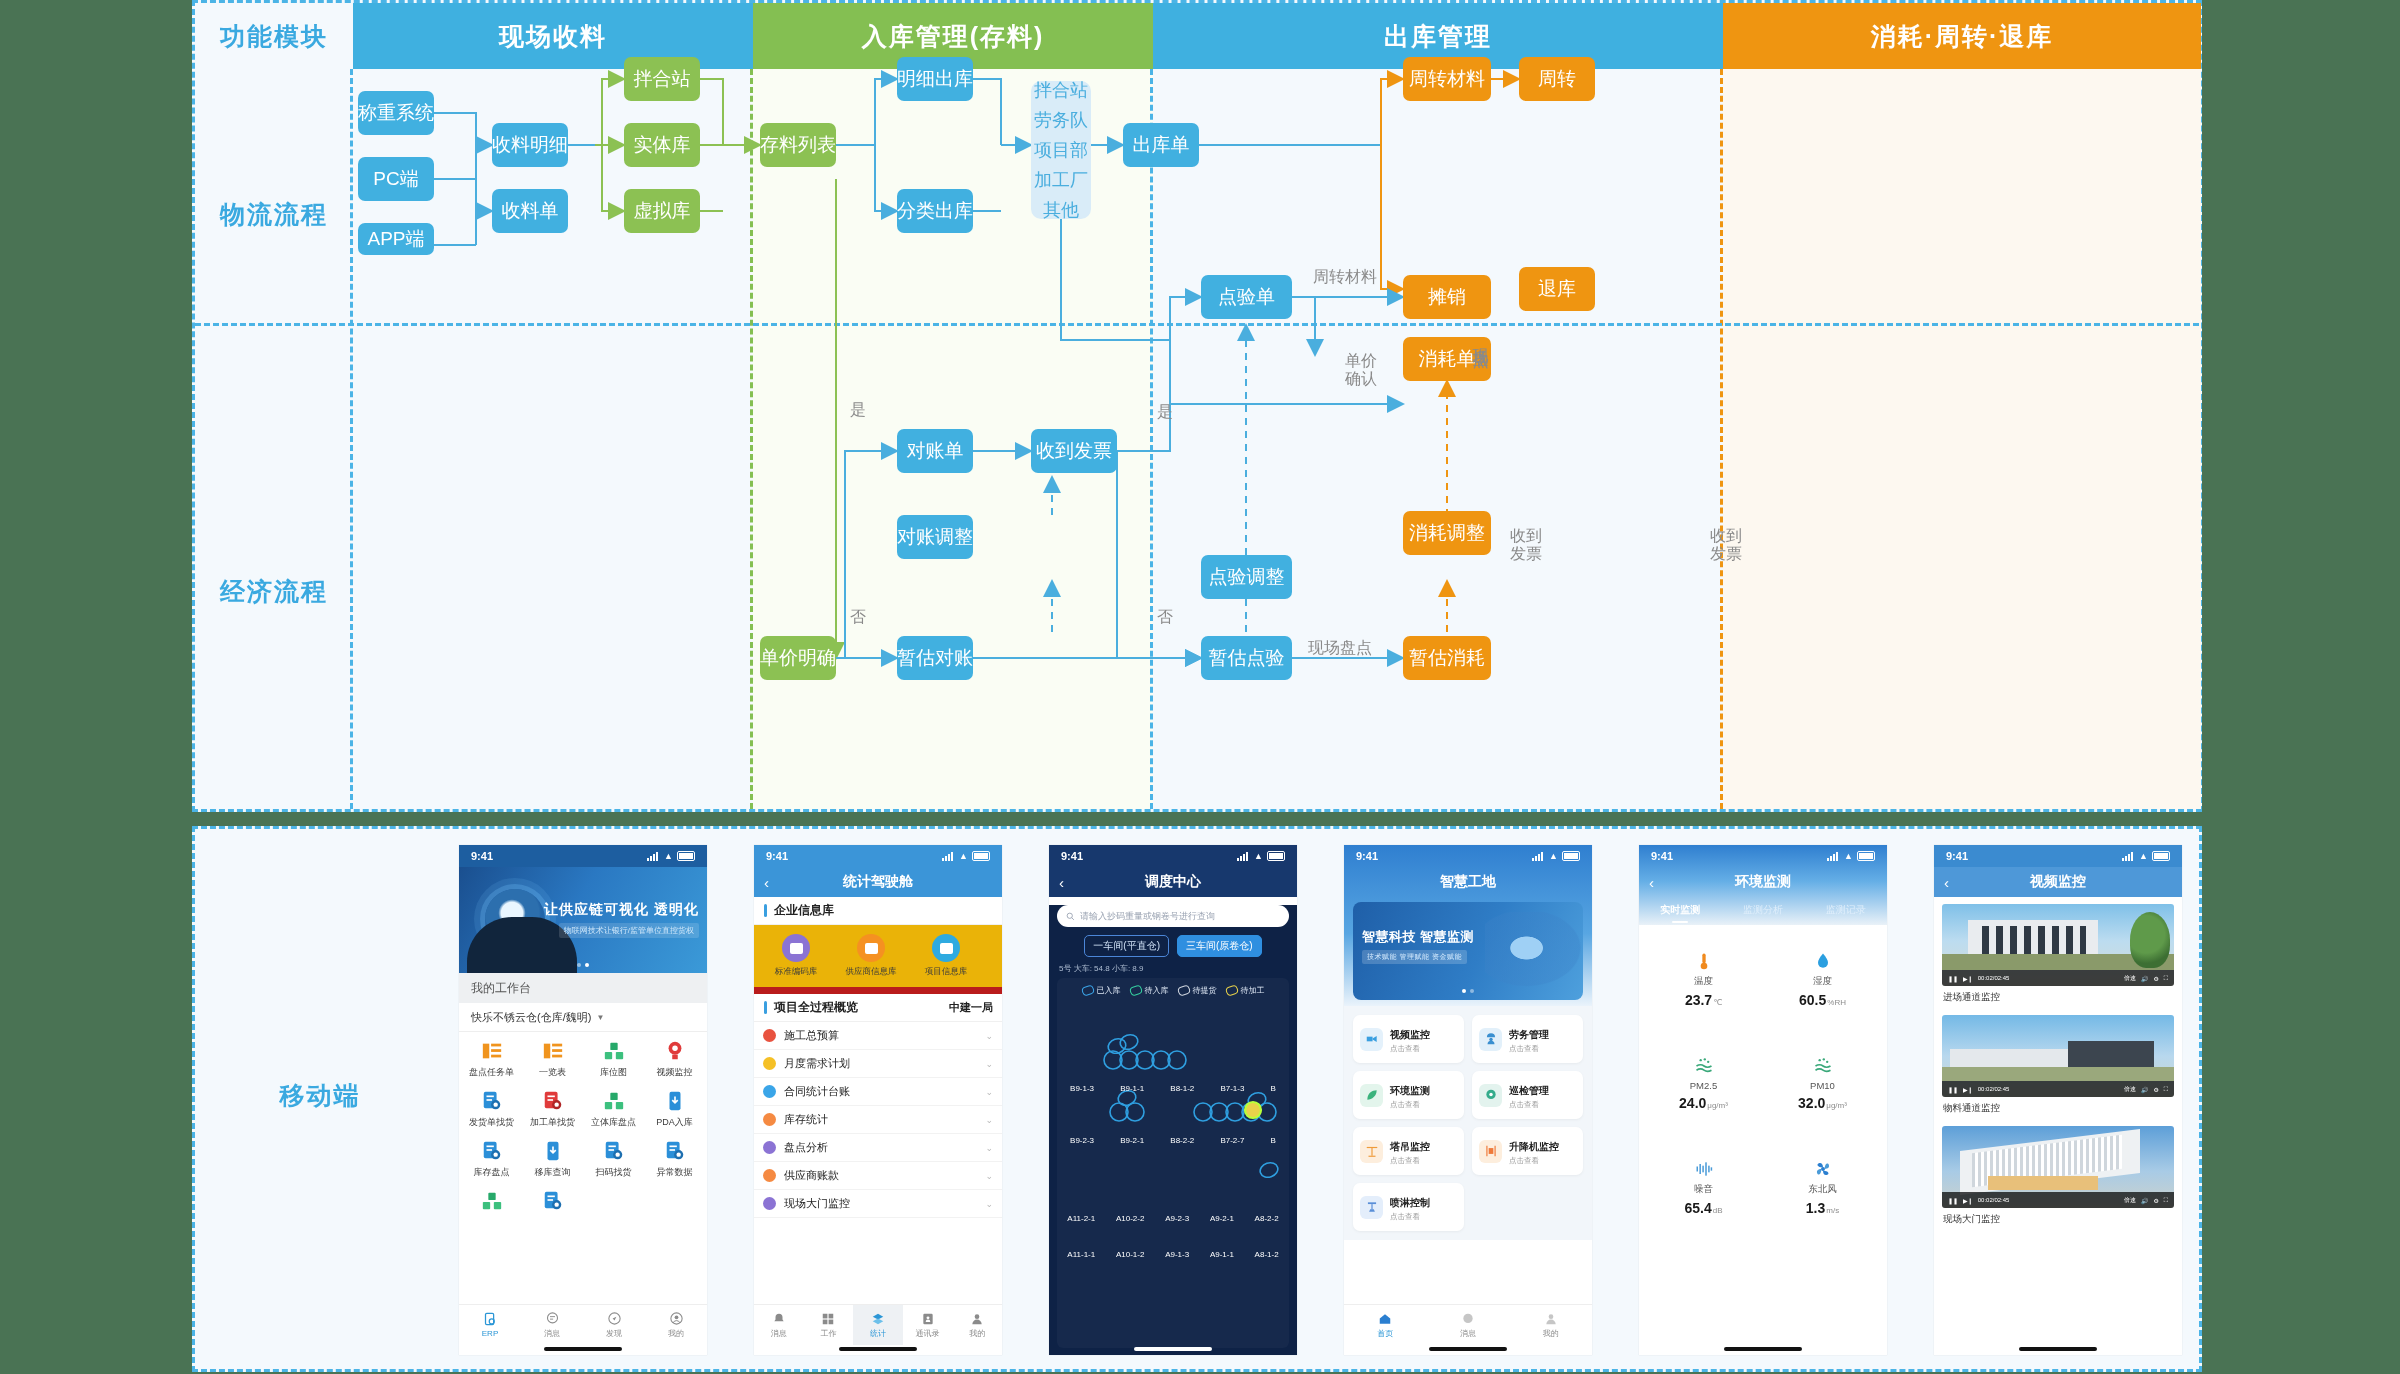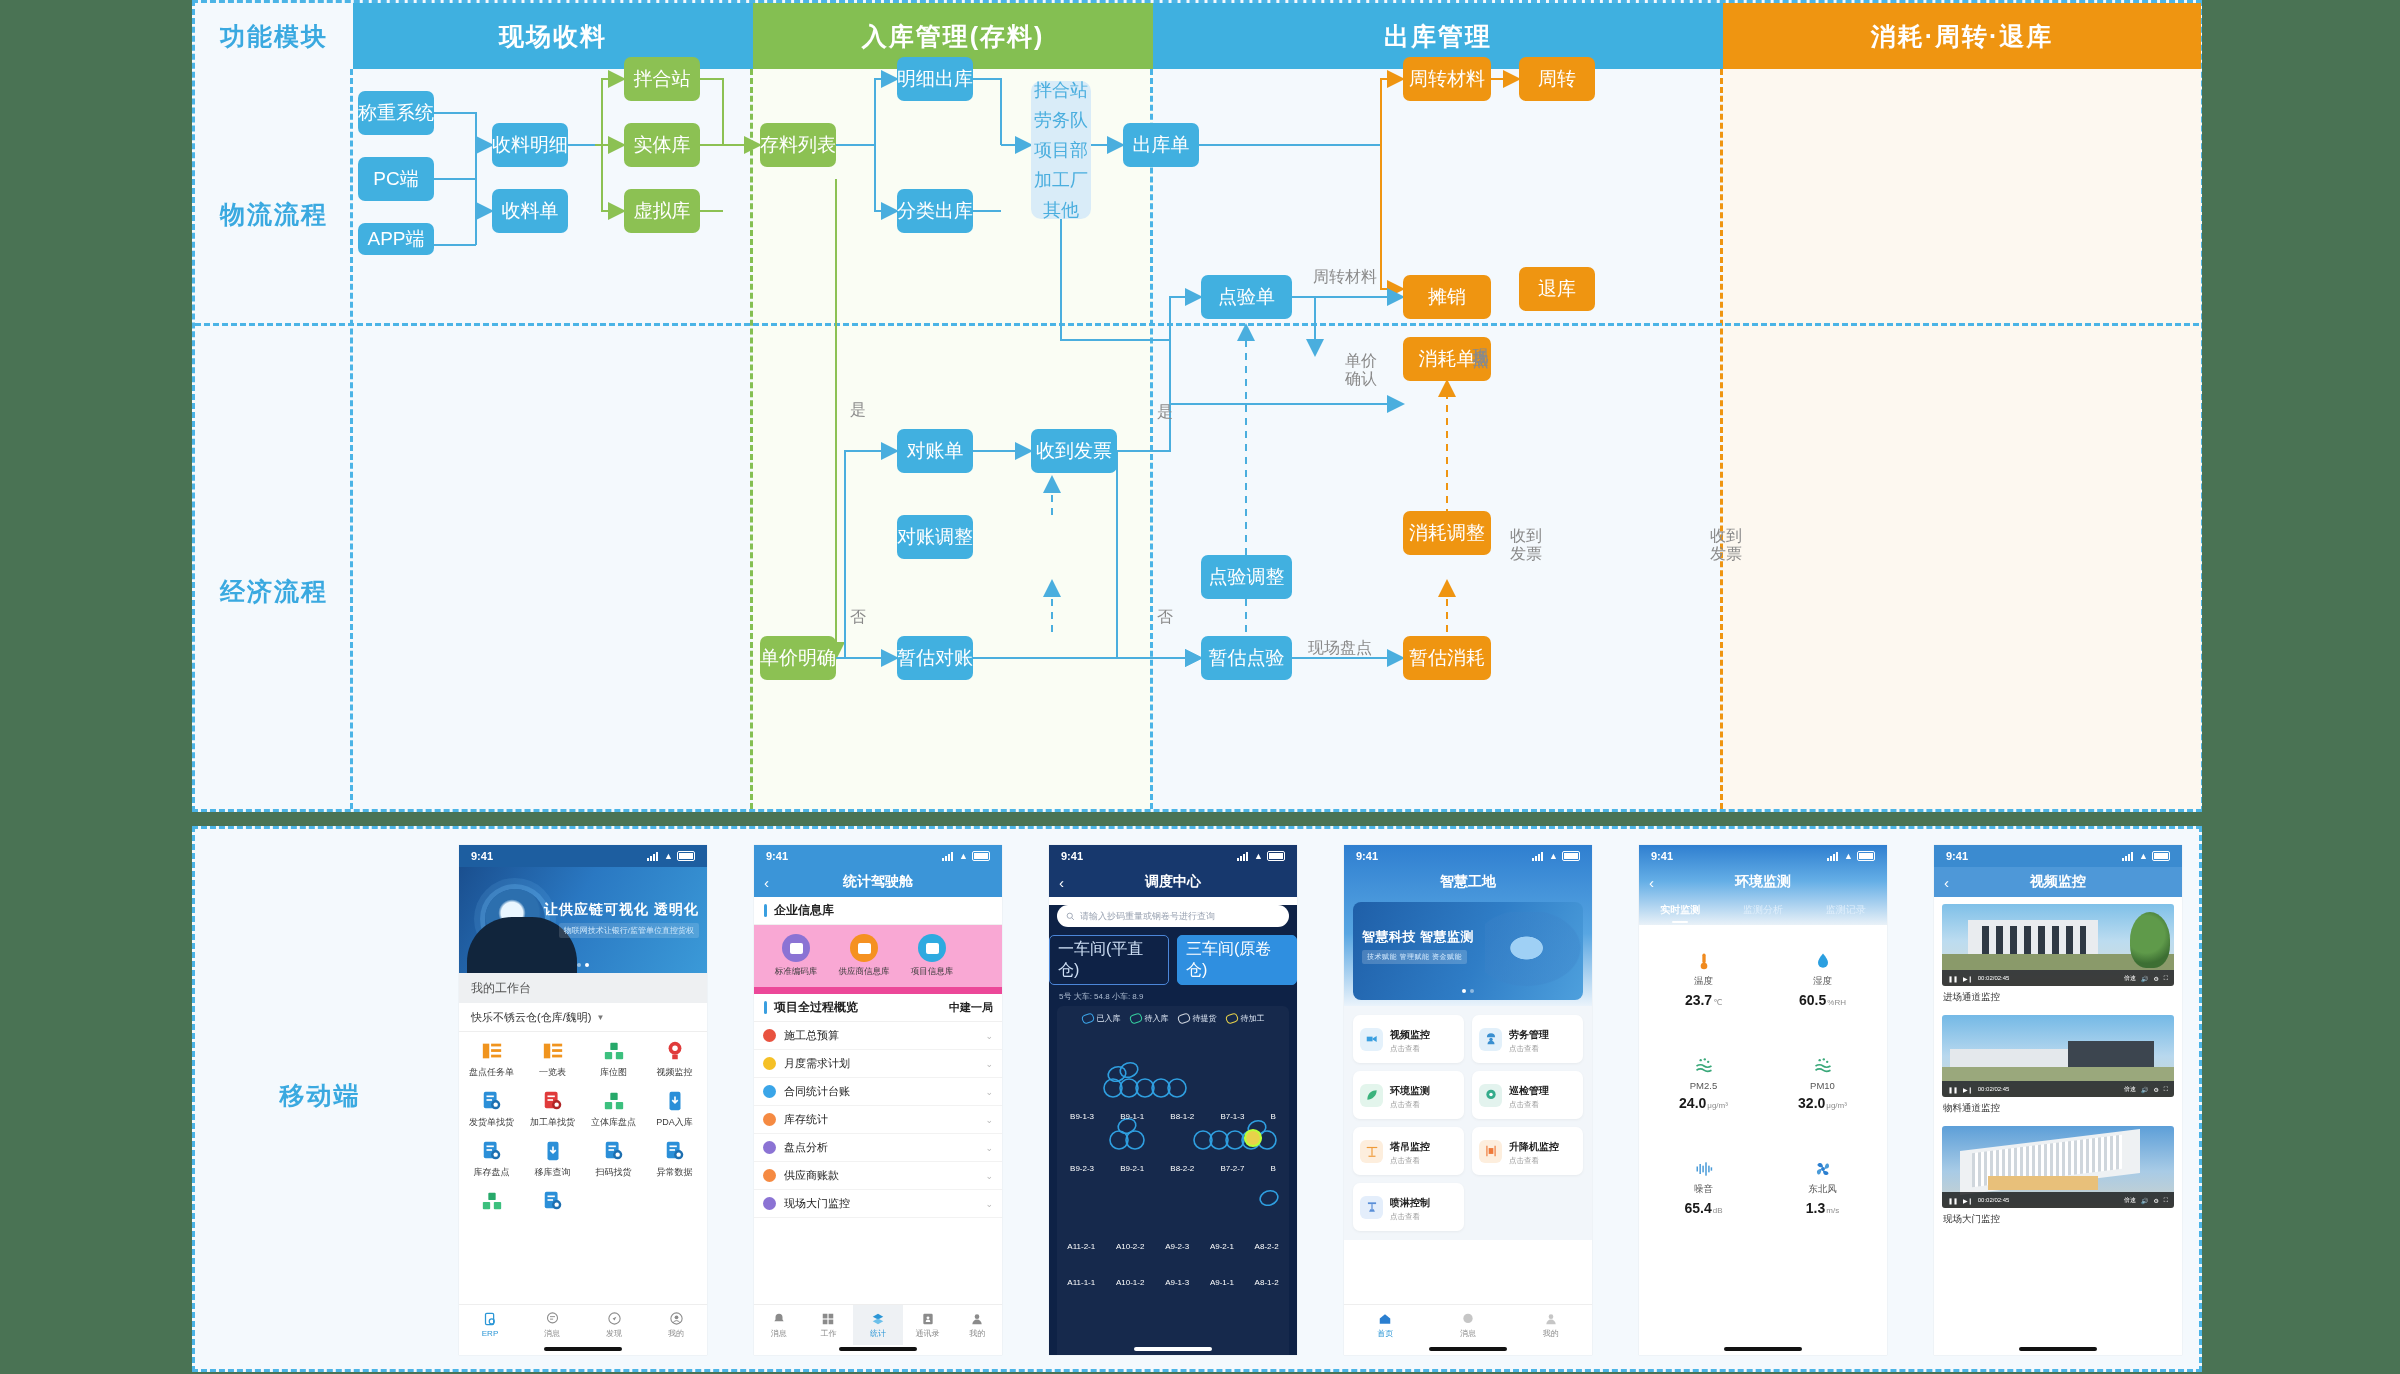--- a/index.html
+++ b/index.html
@@ -111,36 +111,36 @@
   .tab{flex:1;display:flex;flex-direction:column;align-items:center;gap:2px;font-size:8px;color:#8b8b8b;}
   .tab.on{color:#2b96d6;}
   .homebar{position:absolute;left:50%;transform:translateX(-50%);bottom:4px;width:78px;height:4px;
      border-radius:2px;background:#111;}
 
   
   .sect{display:flex;align-items:center;height:27px;padding-left:10px;font-size:12px;color:#222;font-weight:bold;
      background:#fff;border-bottom:1px solid #f0f0f0;}
   .sect:before{content:"";width:3px;height:13px;background:#3a9fe0;margin-right:7px;border-radius:2px;}
   .sect .right{margin-left:auto;margin-right:9px;font-size:11px;color:#222;font-weight:bold;}
-  .triple{display:flex;padding:9px 4px 9px 8px;background:#f9a8d4;border-bottom:7px solid #ec4899;}
+  .triple{display:flex;padding:9px 4px 9px 8px;gap:7px;background:#eab308;border-bottom:7px solid #b91c1c;}
   .tcell{display:flex;flex-direction:column;align-items:center;gap:4px;width:68px;}
   .tdisc{width:28px;height:28px;border-radius:50%;display:flex;align-items:center;justify-content:center;}
   .tdisc span{width:13px;height:11px;background:#fff;border-radius:2px;display:block;}
   .tlab{font-size:8.5px;color:#3b3b3b;white-space:nowrap;}
   .lrow{display:flex;align-items:center;height:27px;padding:0 9px;font-size:11px;color:#222;
      border-bottom:1px solid #f2f2f2;background:#fff;}
   .ldot{width:13px;height:13px;border-radius:50%;margin-right:8px;flex:none;}
   .lchev{margin-left:auto;color:#b9b9b9;font-size:9px;}
 
   
   .p3 .body{background:#0e2246;height:488px;position:relative;}
   .srch{margin:8px;height:22px;background:#fff;border-radius:11px;display:flex;align-items:center;
      padding:0 9px;font-size:9px;color:#9aa3b2;gap:5px;}
   .segs{display:flex;gap:8px;justify-content:center;margin:2px 0 6px;}
-  .seg{border:1px solid #4b86d8;border-radius:5px;padding:3px 8px;font-size:16px;color:#cfe0f5;}
+  .seg{border:1px solid #4b86d8;border-radius:5px;padding:3px 8px;font-size:10px;color:#cfe0f5;}
   .seg.on{background:#2f8fe0;border-color:#2f8fe0;color:#fff;}
   .p3 .meta{font-size:8px;color:#aebdd2;padding-left:10px;margin-bottom:4px;}
   .p3 .canvas{margin:0 8px;background:#16294c;border-radius:6px;height:370px;position:relative;overflow:hidden;}
   .legend{display:flex;justify-content:center;gap:9px;padding-top:7px;}
   .lg{display:flex;align-items:center;gap:3px;font-size:8px;color:#dfe8f5;}
   .lgo{width:10px;height:7px;border-radius:4px;border:1.3px solid #3ba4e8;transform:rotate(-18deg);}
   .codes{position:absolute;left:0;right:0;display:flex;justify-content:space-around;
      font-size:8px;font-weight:normal;color:#fff;}
 
   

